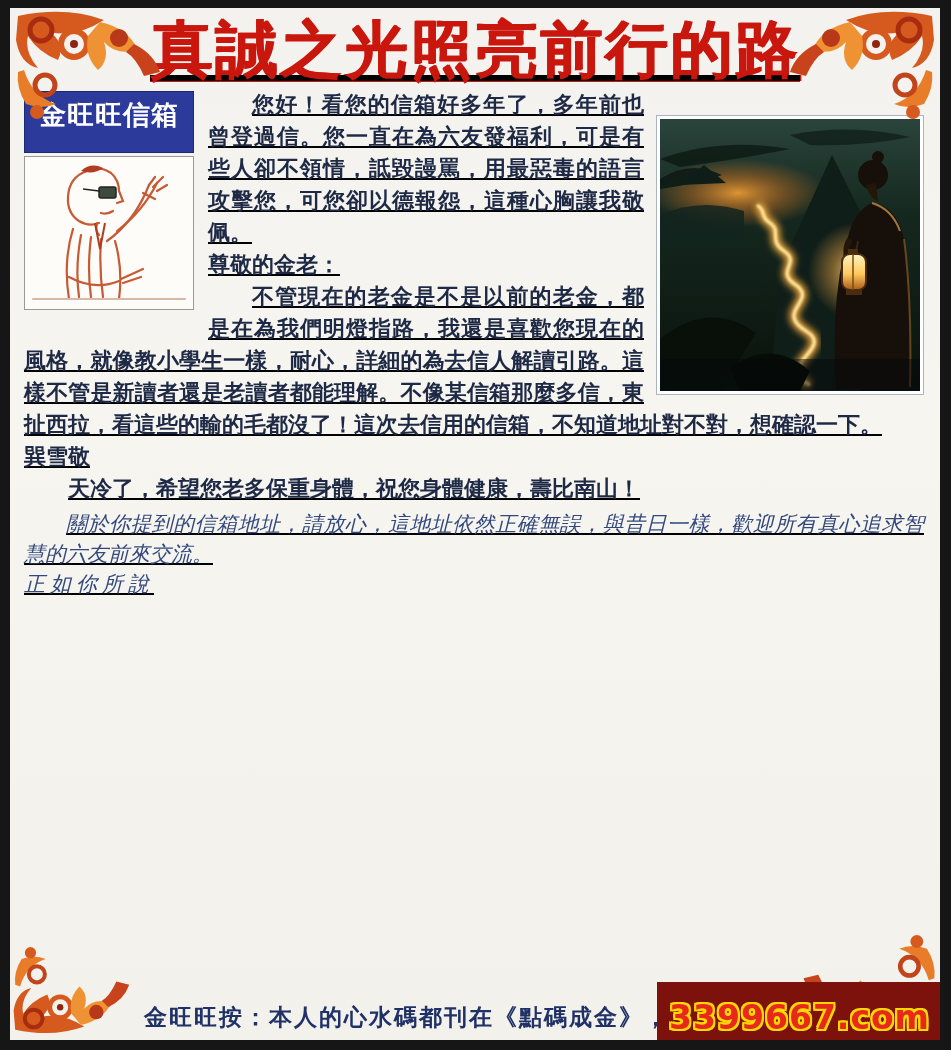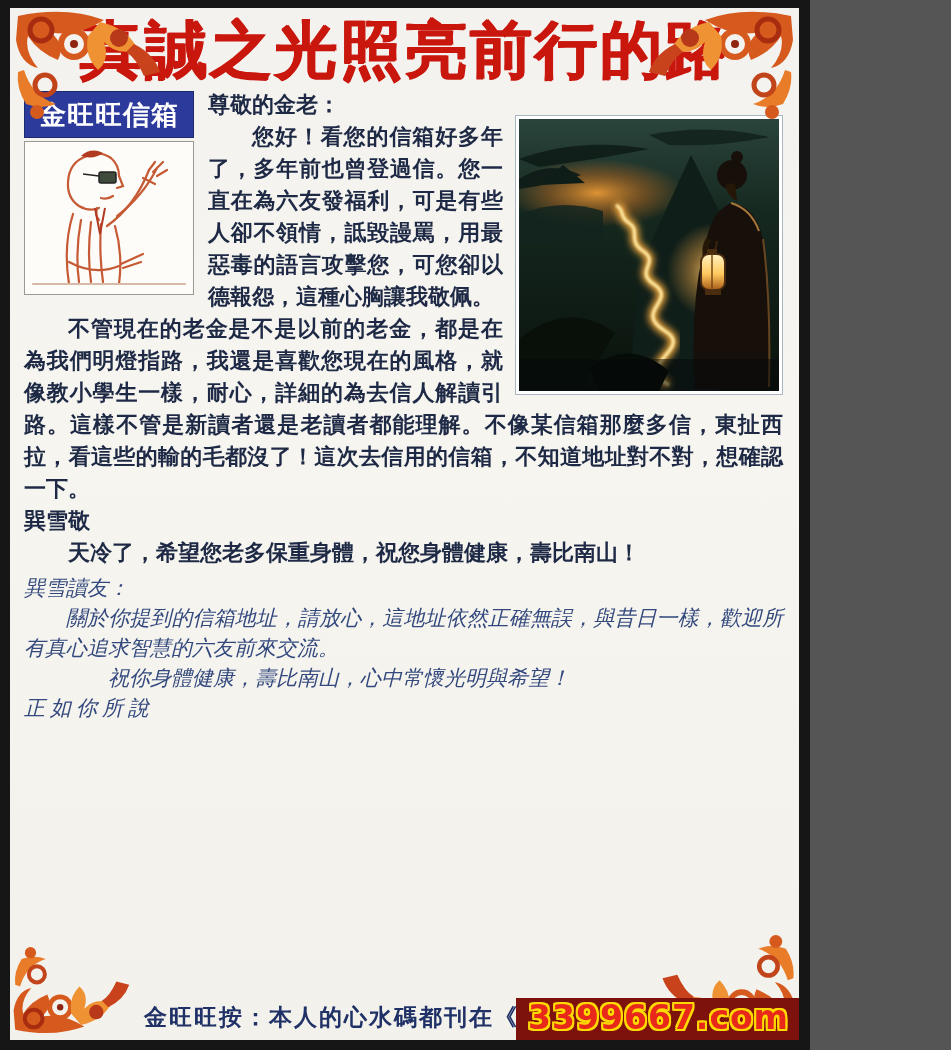--- a/index.html
+++ b/index.html
@@ -1,41 +1,42 @@
 <!DOCTYPE html>
 <html><head>
 <meta charset="utf-8">
 <style>
   html,body{margin:0;padding:0;background:#555;}
   .page{
-    position:relative; width:810px; height:1050px; box-sizing:border-box;
+    position:relative; width:951px; height:1050px; box-sizing:border-box;
     background:linear-gradient(180deg,#f4f2ee 0%,#f7f5f0 40%,#f3f1ec 100%);
     border-style:solid; border-color:#161616; border-width:8px 11px 10px 10px;
     overflow:hidden;
     font-family:"Liberation Serif","DejaVu Serif",serif;
+    text-decoration:underline;
   }
   
   .title{
     margin:10px 0 4px; text-align:center;
     font-size:62px; line-height:1.05; font-weight:900; letter-spacing:3px;
     color:#c9170e; text-shadow:1.4px 0 0 #c9170e, 0 1px 0 #c9170e;
   }
   
   .orn{position:absolute; z-index:3; pointer-events:none;}
   .orn-tl{top:2px; left:4px;}
   .orn-tr{top:2px; right:4px; transform:scaleX(-1);}
   .orn-bl{bottom:4px; left:2px; transform:scaleY(-1);}
   .orn-br{bottom:4px; right:2px; transform:scale(-1,-1);}
   
   .content{position:relative; padding:2px 16px 0 14px; z-index:1;}
   .mailbox{float:left; width:170px; margin:2px 14px 8px 0;}
   .mailbox-header{
     background:#2b3a9b; color:#fff; text-align:center;
     font-family:"Liberation Sans","DejaVu Sans",sans-serif;
-    font-size:27px; font-weight:900; letter-spacing:1px; padding:5px 0 4px;
+    font-size:27px; font-weight:900; letter-spacing:1px; padding:5px 0 19px;
     border:1px solid #1c2a70;
   }
   .mailbox-art{border:1px solid #9a9a92; background:#fdfcf8; margin-top:3px; height:152px; overflow:hidden;}
   .photo{
     float:right; width:268px; margin:26px 0 8px 12px;
     background:#fff; border:1px solid #a9b6c2; padding:3px; box-sizing:border-box;
   }
   .photo svg{display:block;}
   p.body{margin:0; color:#1d2945; font-size:22px; line-height:32px; font-weight:600; text-align:justify;}
   .ind2{text-indent:2em;}
@@ -45,21 +46,21 @@
   .reply-closing{text-indent:4em;}
   .reply-sig{text-align:right; padding-right:72px; letter-spacing:5px; font-size:22px;}
   
   .footer{position:absolute; left:0; right:0; bottom:0; height:46px; z-index:4;}
   .footer-note{
     position:absolute; left:134px; bottom:7px;
     font-size:23px; font-weight:800; letter-spacing:2px; color:#1f3166;
   }
   .domain-box{
     position:absolute; right:-2px; bottom:-3px; z-index:5;
-    background:#7d120c; padding:0 12px 6px; cursor:pointer;
+    background:#7d120c; padding:16px 12px 6px; cursor:pointer;
     font-family:"DejaVu Sans","Liberation Sans",sans-serif;
     font-size:33px; font-weight:800; letter-spacing:1px; color:#e8281a;
     text-shadow:-2px -2px 0 #ffd900, 2px -2px 0 #ffd900, -2px 2px 0 #ffd900,
                  2px 2px 0 #ffd900, 0 -2px 0 #ffd900, 0 2px 0 #ffd900,
                 -2px 0 0 #ffd900, 2px 0 0 #ffd900;
   }
 </style>
 </head>
 <body>
 
@@ -213,30 +214,28 @@
           <line x1="198" y1="122" x2="196" y2="132" stroke="#3a240e" stroke-width="2"></line>
           <rect x="188" y="130" width="10" height="5" fill="#4a2c10"></rect>
           <rect x="182" y="135" width="24" height="36" rx="8" fill="url(#lbody)" stroke="#4a2c10" stroke-width="2"></rect>
           <line x1="193" y1="135" x2="193" y2="171" stroke="#7a4a16" stroke-width="1.5"></line>
           <rect x="186" y="171" width="16" height="5" fill="#4a2c10"></rect>
         </g>
         <rect y="240" width="260" height="32" fill="#04080a" opacity="0.5"></rect>
       </svg>
     </div>
 
+    <p class="body ind2">您好！看您的信箱好多年了，多年前也曾登過信。您一直在為六友發福利，可是有些人卻不領情，詆毀謾罵，用最惡毒的語言攻擊您，可您卻以德報怨，這種心胸讓我敬佩。</p>
     <p class="body">尊敬的金老：</p>
-    <p class="body ind2">您好！看您的信箱好多年了，多年前也曾登過信。您一直在為六友發福利，可是有些人卻不領情，詆毀謾罵，用最惡毒的語言攻擊您，可您卻以德報怨，這種心胸讓我敬佩。</p>
     <p class="body ind2">不管現在的老金是不是以前的老金，都是在為我們明燈指路，我還是喜歡您現在的風格，就像教小學生一樣，耐心，詳細的為去信人解讀引路。這樣不管是新讀者還是老讀者都能理解。不像某信箱那麼多信，東扯西拉，看這些的輸的毛都沒了！這次去信用的信箱，不知道地址對不對，想確認一下。</p>
     <p class="body letter-sig">巽雪敬</p>
     <p class="body ind2">天冷了，希望您老多保重身體，祝您身體健康，壽比南山！</p>
 
     <div class="reply">
-      <p>巽雪讀友：</p>
       <p class="ind2">關於你提到的信箱地址，請放心，這地址依然正確無誤，與昔日一樣，歡迎所有真心追求智慧的六友前來交流。</p>
-      <p class="reply-closing">祝你身體健康，壽比南山，心中常懷光明與希望！</p>
       <p class="reply-sig">正如你所說</p>
     </div>
   </div>
 
   <div class="footer">
     <span class="footer-note">金旺旺按：本人的心水碼都刊在《點碼成金》，請查閱</span>
     <span class="domain-box">3399667.com</span>
   </div>
 
 </div>

